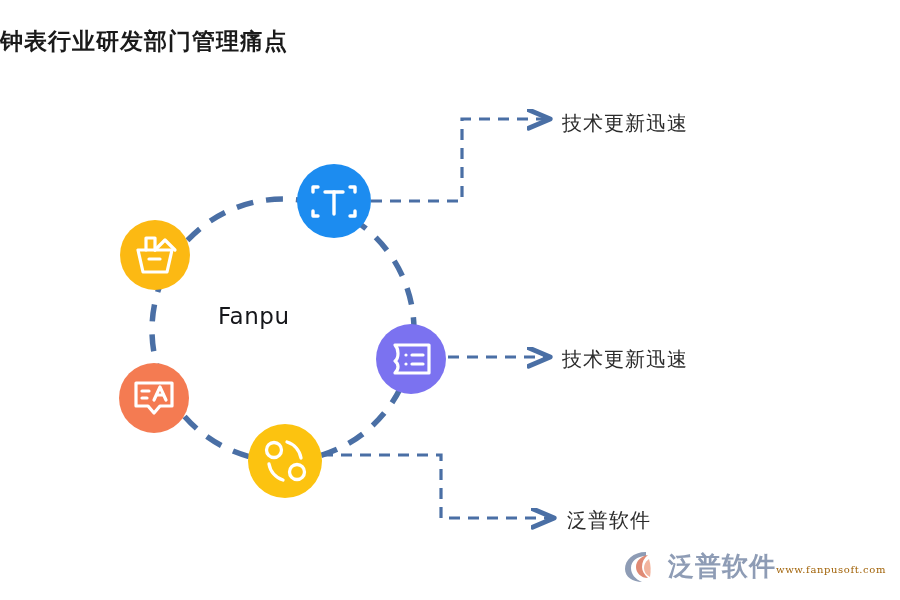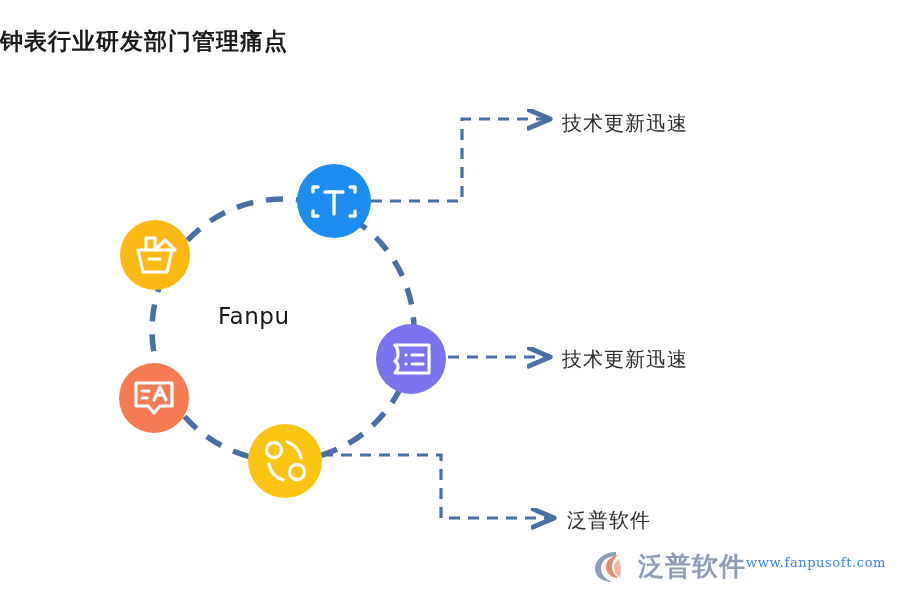--- a/index.html
+++ b/index.html
@@ -63,24 +63,24 @@
   .brand-text { display:flex; flex-direction:row; line-height:1; }
   .brand-cn {
     font-family:"DejaVu Serif","Liberation Serif",serif;
     font-weight:700;
     font-size:26px;
     color:#8e9cb5;
     letter-spacing:1px;
   }
   .brand-url {
     font-family:"DejaVu Serif","Liberation Serif",serif;
-    font-size:13px;
-    color:#3b82f6;
+    font-size:10px;
+    color:#a16207;
     letter-spacing:.6px;
-    margin-top:3px;
+    margin-top:12px;
   }
 </style>
 </head>
 <body>
 
 <div class="stage">
 
   <div class="title">钟表行业研发部门管理痛点</div>
 
   <svg class="diagram" viewBox="0 0 900 600">

